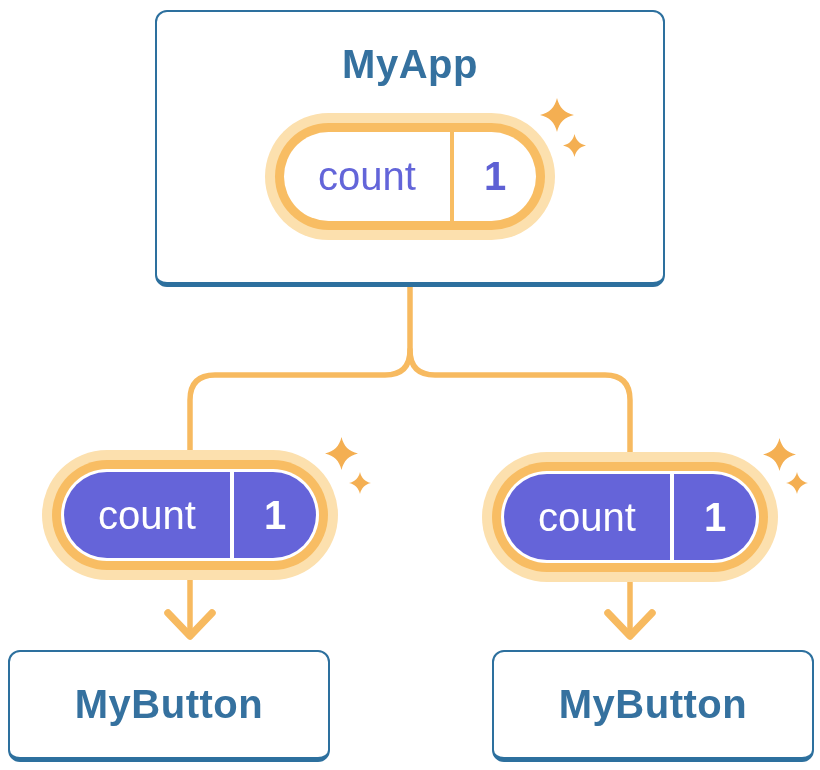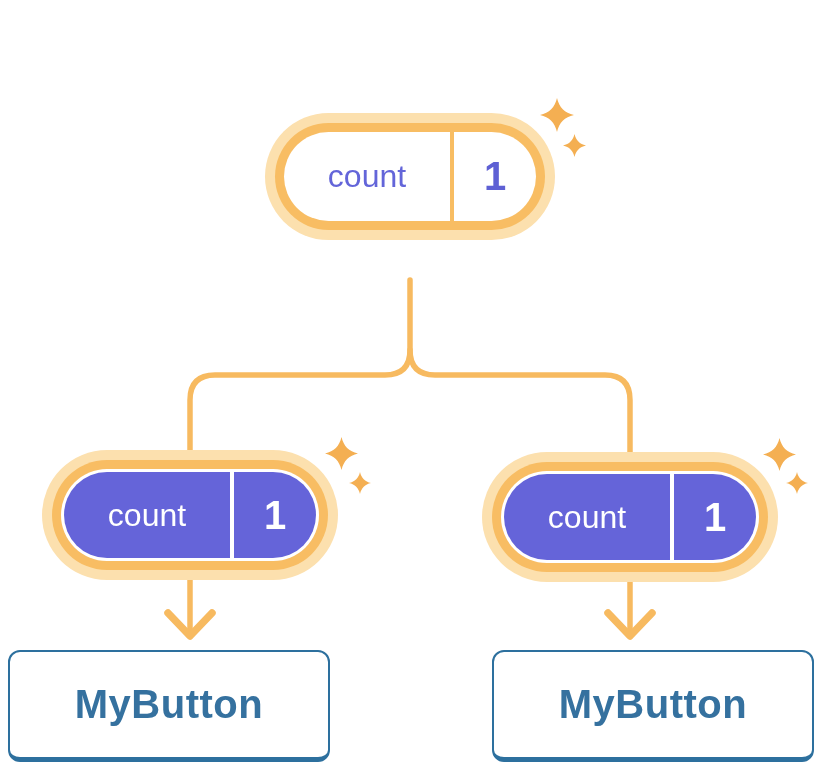--- a/index.html
+++ b/index.html
@@ -79,21 +79,21 @@
     display: flex;
     align-items: stretch;
     overflow: hidden;
   }
 
   .pill-name {
     flex: 1;
     display: flex;
     align-items: center;
     justify-content: center;
-    font-size: 32px;
+    font-size: 40px;
   }
   .pill-divider { width: 4px; }
   .pill-value {
     width: 82px;
     display: flex;
     align-items: center;
     justify-content: center;
     font-size: 40px;
     font-weight: 700;
   }
@@ -120,20 +120,23 @@
 
     <path d="M410 280 L410 350 Q410 375 385 375 L215 375 Q190 375 190 400 L190 630" fill="none" stroke="#F7BA60" stroke-width="5.5" stroke-linecap="round"></path>
 
     <path d="M410 350 Q410 375 435 375 L605 375 Q630 375 630 400 L630 630" fill="none" stroke="#F7BA60" stroke-width="5.5" stroke-linecap="round"></path>
 
     <path d="M168 613 L190 636 L212 613" fill="none" stroke="#F7BA60" stroke-width="7.5" stroke-linecap="round" stroke-linejoin="round"></path>
 
     <path d="M608 613 L630 636 L652 613" fill="none" stroke="#F7BA60" stroke-width="7.5" stroke-linecap="round" stroke-linejoin="round"></path>
   </svg>
 
+  <div class="card card-root">
+    <div class="card-title">MyApp</div>
+  </div>
 
   <div class="pill pill-top pill-light">
     <div class="pill-ring">
       <div class="pill-body">
         <div class="pill-name">count</div>
         <div class="pill-divider"></div>
         <div class="pill-value">1</div>
       </div>
     </div>
   </div>

